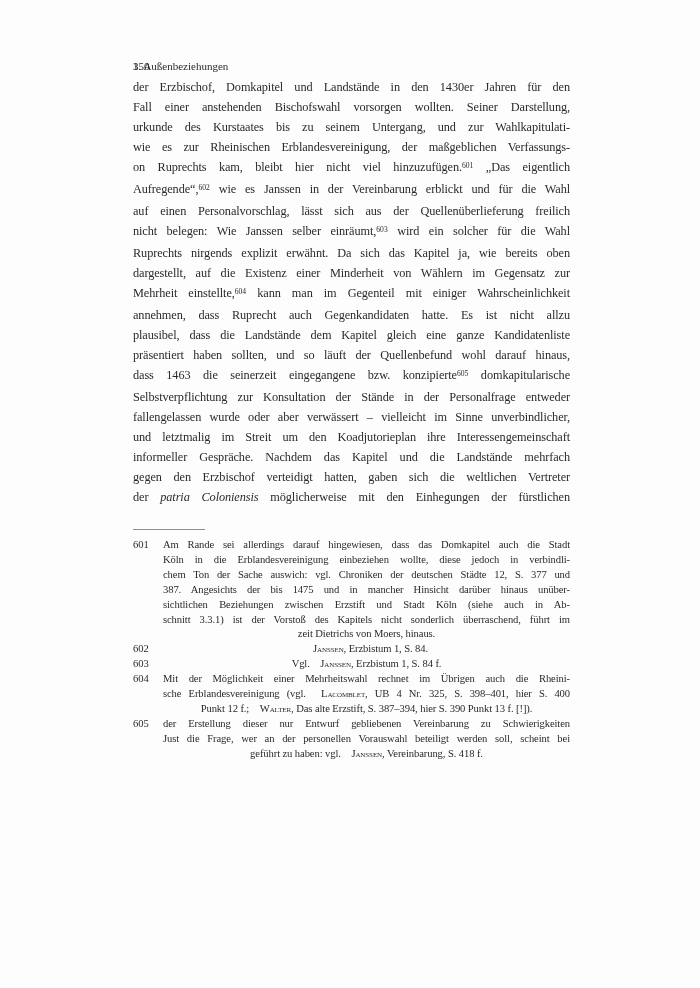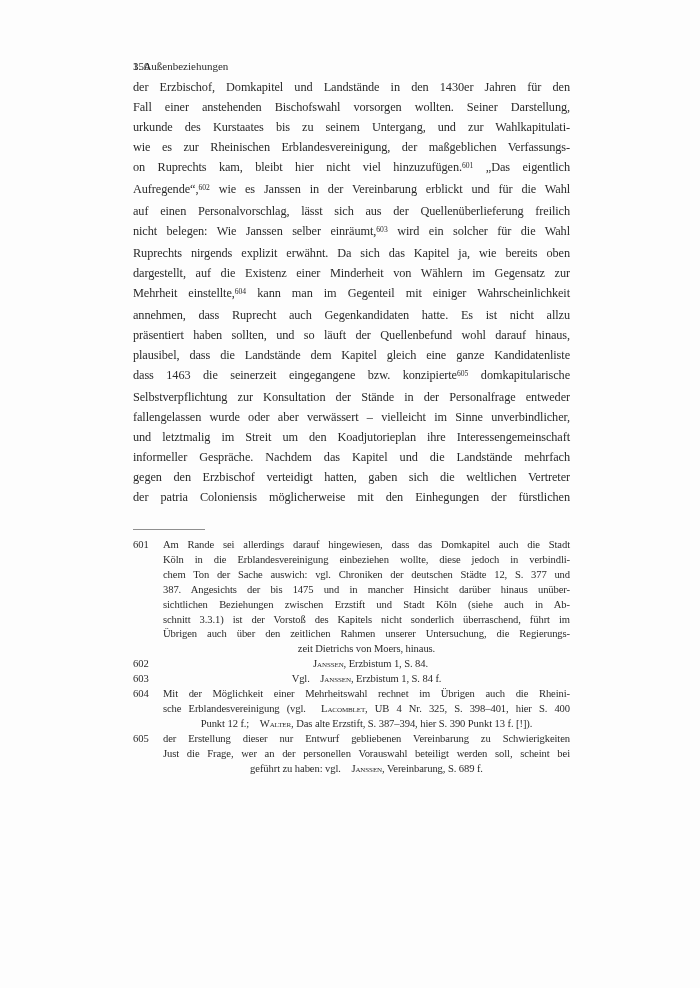--- a/index.html
+++ b/index.html
@@ -23,21 +23,21 @@
   .tline.laxend { text-align: center; }
   .fnsep {
     border: none; border-top: 1px solid #8f8f8f;
     width: 72px; margin: 22px 0 8px 0;
   }
   .footnotes { font-size: 10.6px; line-height: 14.9px; letter-spacing: -0.1px; }
   .fn { display: flex; }
   .fnnum { width: 30px; flex: 0 0 30px; }
   .fnbody { flex: 1; min-width: 0; }
   .sup { font-size: 0.62em; position: relative; top: -0.45em; letter-spacing: 0; }
-  .it { }
+  .it { font-style: italic; }
   .sc { font-variant: small-caps; margin-left: 8px; }
 </style>
 </head>
 <body>
 
 <div class="page">
   <div class="textblock">
 
     <div class="pagehead">
       <span class="pagenum">150</span>
@@ -50,22 +50,22 @@
         <div class="tline stretch"><span>urkunde des Kurstaates bis zu seinem Untergang, und zur Wahlkapitulati-</span></div>
         <div class="tline stretch"><span>wie es zur Rheinischen Erblandesvereinigung, der maßgeblichen Verfassungs-</span></div>
         <div class="tline stretch"><span>on Ruprechts kam, bleibt hier nicht viel hinzuzufügen.</span><span class="sup">601</span><span> „Das eigentlich</span></div>
         <div class="tline stretch"><span>Aufregende“,</span><span class="sup">602</span><span> wie es Janssen in der Vereinbarung erblickt und für die Wahl</span></div>
         <div class="tline stretch"><span>auf einen Personalvorschlag, lässt sich aus der Quellenüberlieferung freilich</span></div>
         <div class="tline stretch"><span>nicht belegen: Wie Janssen selber einräumt,</span><span class="sup">603</span><span> wird ein solcher für die Wahl</span></div>
         <div class="tline stretch"><span>Ruprechts nirgends explizit erwähnt. Da sich das Kapitel ja, wie bereits oben</span></div>
         <div class="tline stretch"><span>dargestellt, auf die Existenz einer Minderheit von Wählern im Gegensatz zur</span></div>
         <div class="tline stretch"><span>Mehrheit einstellte,</span><span class="sup">604</span><span> kann man im Gegenteil mit einiger Wahrscheinlichkeit</span></div>
         <div class="tline stretch"><span>annehmen, dass Ruprecht auch Gegenkandidaten hatte. Es ist nicht allzu</span></div>
+        <div class="tline stretch"><span>plausibel, dass die Landstände dem Kapitel gleich eine ganze Kandidatenliste</span></div>
         <div class="tline stretch"><span>präsentiert haben sollten, und so läuft der Quellenbefund wohl darauf hinaus,</span></div>
-        <div class="tline stretch"><span>plausibel, dass die Landstände dem Kapitel gleich eine ganze Kandidatenliste</span></div>
         <div class="tline stretch"><span>dass 1463 die seinerzeit eingegangene bzw. konzipierte</span><span class="sup">605</span><span> domkapitularische</span></div>
         <div class="tline stretch"><span>Selbstverpflichtung zur Konsultation der Stände in der Personalfrage entweder</span></div>
         <div class="tline stretch"><span>fallengelassen wurde oder aber verwässert – vielleicht im Sinne unverbindlicher,</span></div>
         <div class="tline stretch"><span>und letztmalig im Streit um den Koadjutorieplan ihre Interessengemeinschaft</span></div>
         <div class="tline stretch"><span>informeller Gespräche. Nachdem das Kapitel und die Landstände mehrfach</span></div>
         <div class="tline stretch"><span>gegen den Erzbischof verteidigt hatten, gaben sich die weltlichen Vertreter</span></div>
         <div class="tline stretch"><span>der </span><span class="it">patria Coloniensis</span><span> möglicherweise mit den Einhegungen der fürstlichen</span></div>
       </div>
 
     <hr class="fnsep">
@@ -73,21 +73,20 @@
     <div class="footnotes">
         <div class="fn">
           <div class="fnnum">601</div>
           <div class="fnbody">
             <div class="tline stretch"><span>Am Rande sei allerdings darauf hingewiesen, dass das Domkapitel auch die Stadt</span></div>
             <div class="tline stretch"><span>Köln in die Erblandesvereinigung einbeziehen wollte, diese jedoch in verbindli-</span></div>
             <div class="tline stretch"><span>chem Ton der Sache auswich: vgl. Chroniken der deutschen Städte 12, S. 377 und</span></div>
             <div class="tline stretch"><span>387. Angesichts der bis 1475 und in mancher Hinsicht darüber hinaus unüber-</span></div>
             <div class="tline stretch"><span>sichtlichen Beziehungen zwischen Erzstift und Stadt Köln (siehe auch in Ab-</span></div>
             <div class="tline stretch"><span>schnitt 3.3.1) ist der Vorstoß des Kapitels nicht sonderlich überraschend, führt im</span></div>
-            <div class="tline stretch"><span>Übrigen auch über den zeitlichen Rahmen unserer Untersuchung, die Regierungs-</span></div>
             <div class="tline laxend"><span>zeit Dietrichs von Moers, hinaus.</span></div>
           </div>
         </div>
         <div class="fn">
           <div class="fnnum">602</div>
           <div class="fnbody">
             <div class="tline laxend"><span class="sc">Janssen</span><span>, Erzbistum 1, S. 84.</span></div>
           </div>
         </div>
         <div class="fn">
@@ -102,19 +101,19 @@
             <div class="tline stretch"><span>Mit der Möglichkeit einer Mehrheitswahl rechnet im Übrigen auch die Rheini-</span></div>
             <div class="tline stretch"><span>sche Erblandesvereinigung (vgl. </span><span class="sc">Lacomblet</span><span>, UB 4 Nr. 325, S. 398–401, hier S. 400</span></div>
             <div class="tline laxend"><span>Punkt 12 f.; </span><span class="sc">Walter</span><span>, Das alte Erzstift, S. 387–394, hier S. 390 Punkt 13 f. [!]).</span></div>
           </div>
         </div>
         <div class="fn">
           <div class="fnnum">605</div>
           <div class="fnbody">
             <div class="tline stretch"><span>der Erstellung dieser nur Entwurf gebliebenen Vereinbarung zu Schwierigkeiten</span></div>
             <div class="tline stretch"><span>Just die Frage, wer an der personellen Vorauswahl beteiligt werden soll, scheint bei</span></div>
-            <div class="tline laxend"><span>geführt zu haben: vgl. </span><span class="sc">Janssen</span><span>, Vereinbarung, S. 689 f.</span></div>
+            <div class="tline laxend"><span>geführt zu haben: vgl. </span><span class="sc">Janssen</span><span>, Vereinbarung, S. 418 f.</span></div>
           </div>
         </div>
       </div>
 
   </div>
 </div>
 
 </body></html>

